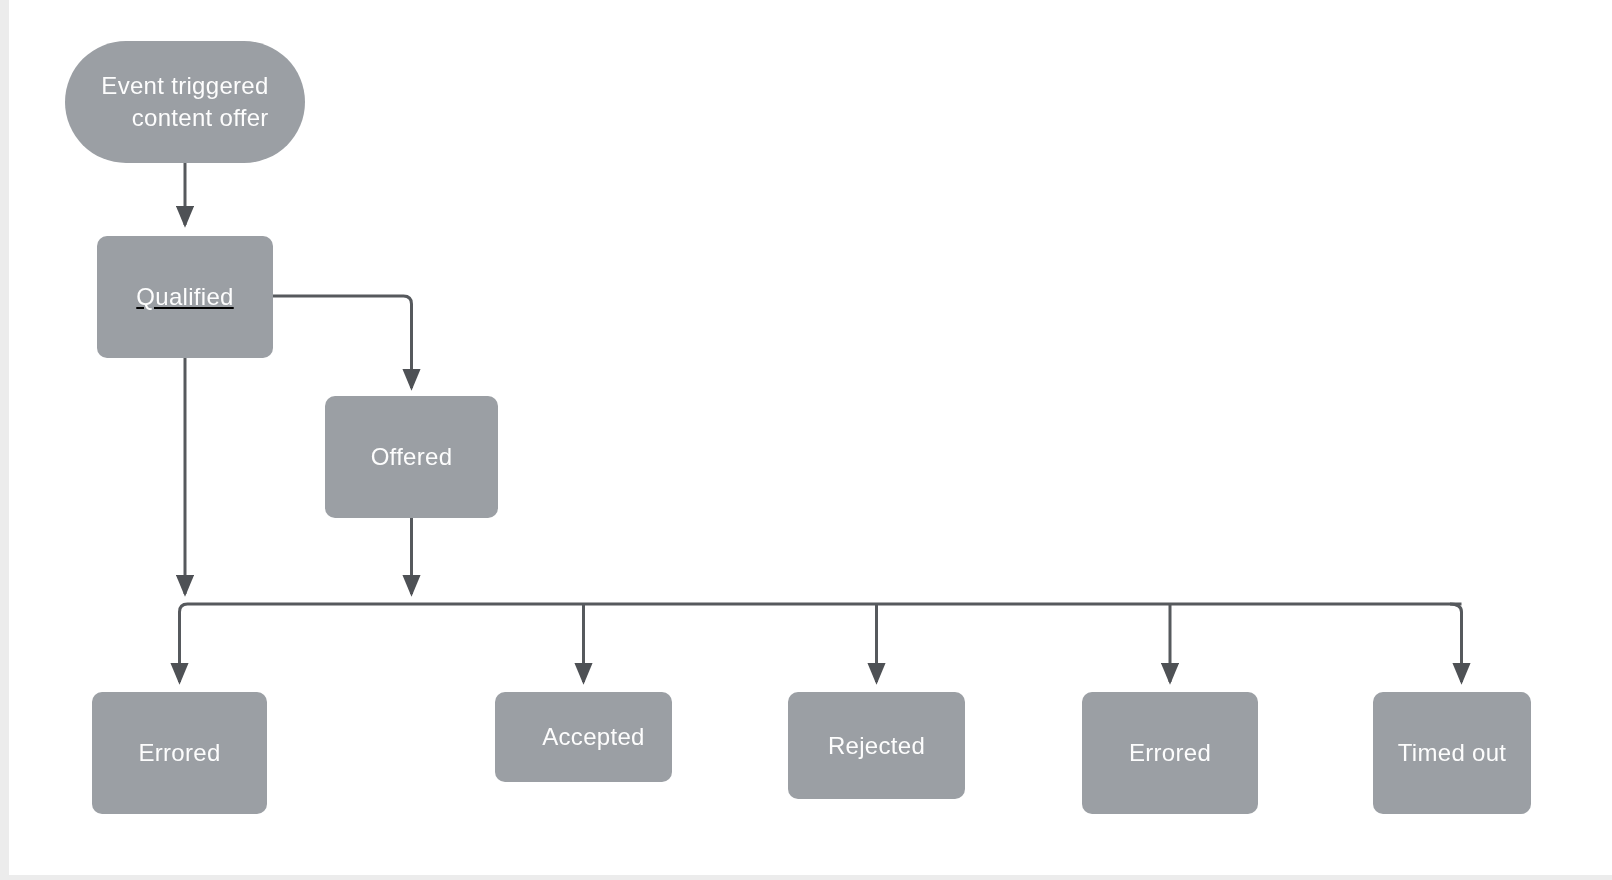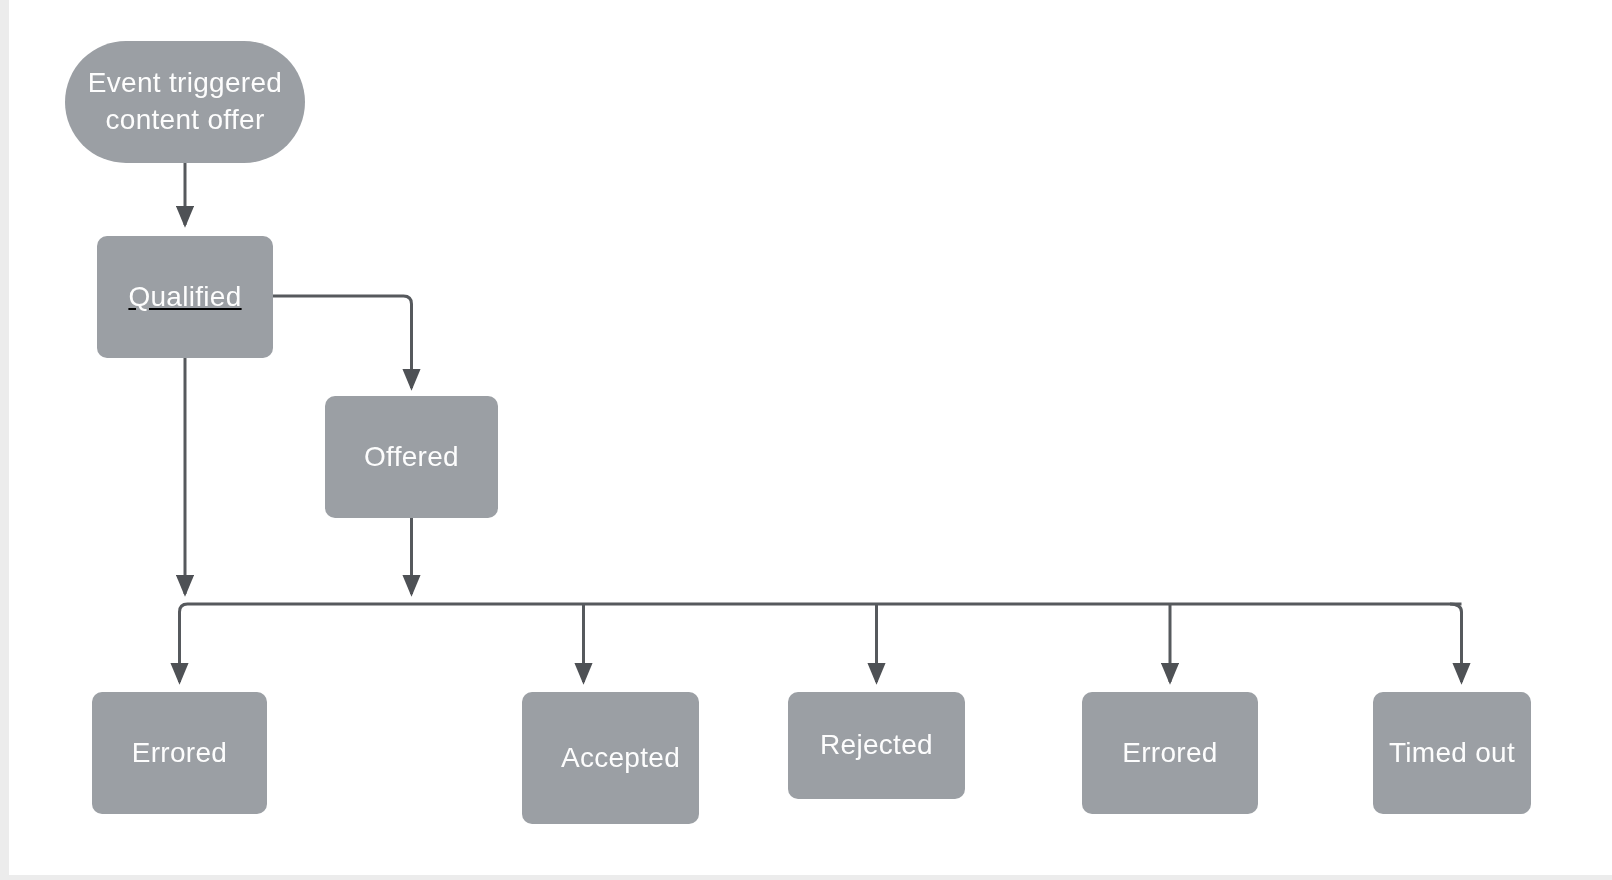--- a/index.html
+++ b/index.html
@@ -46,34 +46,34 @@
     display: flex;
     align-items: center;
     justify-content: center;
     box-sizing: border-box;
   }
   .flow-node.stadium {
     border-radius: 61px;
   }
   .node-label {
     color: #fdfdfd;
-    font-size: 28px;
+    font-size: 24px;
     font-weight: 500;
     letter-spacing: 0.3px;
-    text-align: center;
+    text-align: right;
     line-height: 1.32;
     white-space: pre-line;
     user-select: none;
   }
   
   #node-start     { left: 65px;   top: 41px;  width: 240px; height: 122px; }
   #node-qualified { left: 97px;   top: 236px; width: 176px; height: 122px; text-decoration: underline; }
   #node-offered   { left: 325px;  top: 396px; width: 173px; height: 122px; }
   #node-errored   { left: 92px;   top: 692px; width: 175px; height: 122px; }
-  #node-accepted  { left: 522px;  top: 692px; width: 177px; height: 132px; padding-left: 20px; }
+  #node-accepted  { left: 495px;  top: 692px; width: 177px; height: 90px; padding-left: 20px; }
   #node-rejected  { left: 788px;  top: 692px; width: 177px; height: 107px; }
   #node-ignored   { left: 1082px; top: 692px; width: 176px; height: 122px; }
   #node-timedout  { left: 1373px; top: 692px; width: 158px; height: 122px; }
 </style>
 </head>
 <body>
 
 <div id="screen">
 
   <div class="edge-strip-left"></div>

